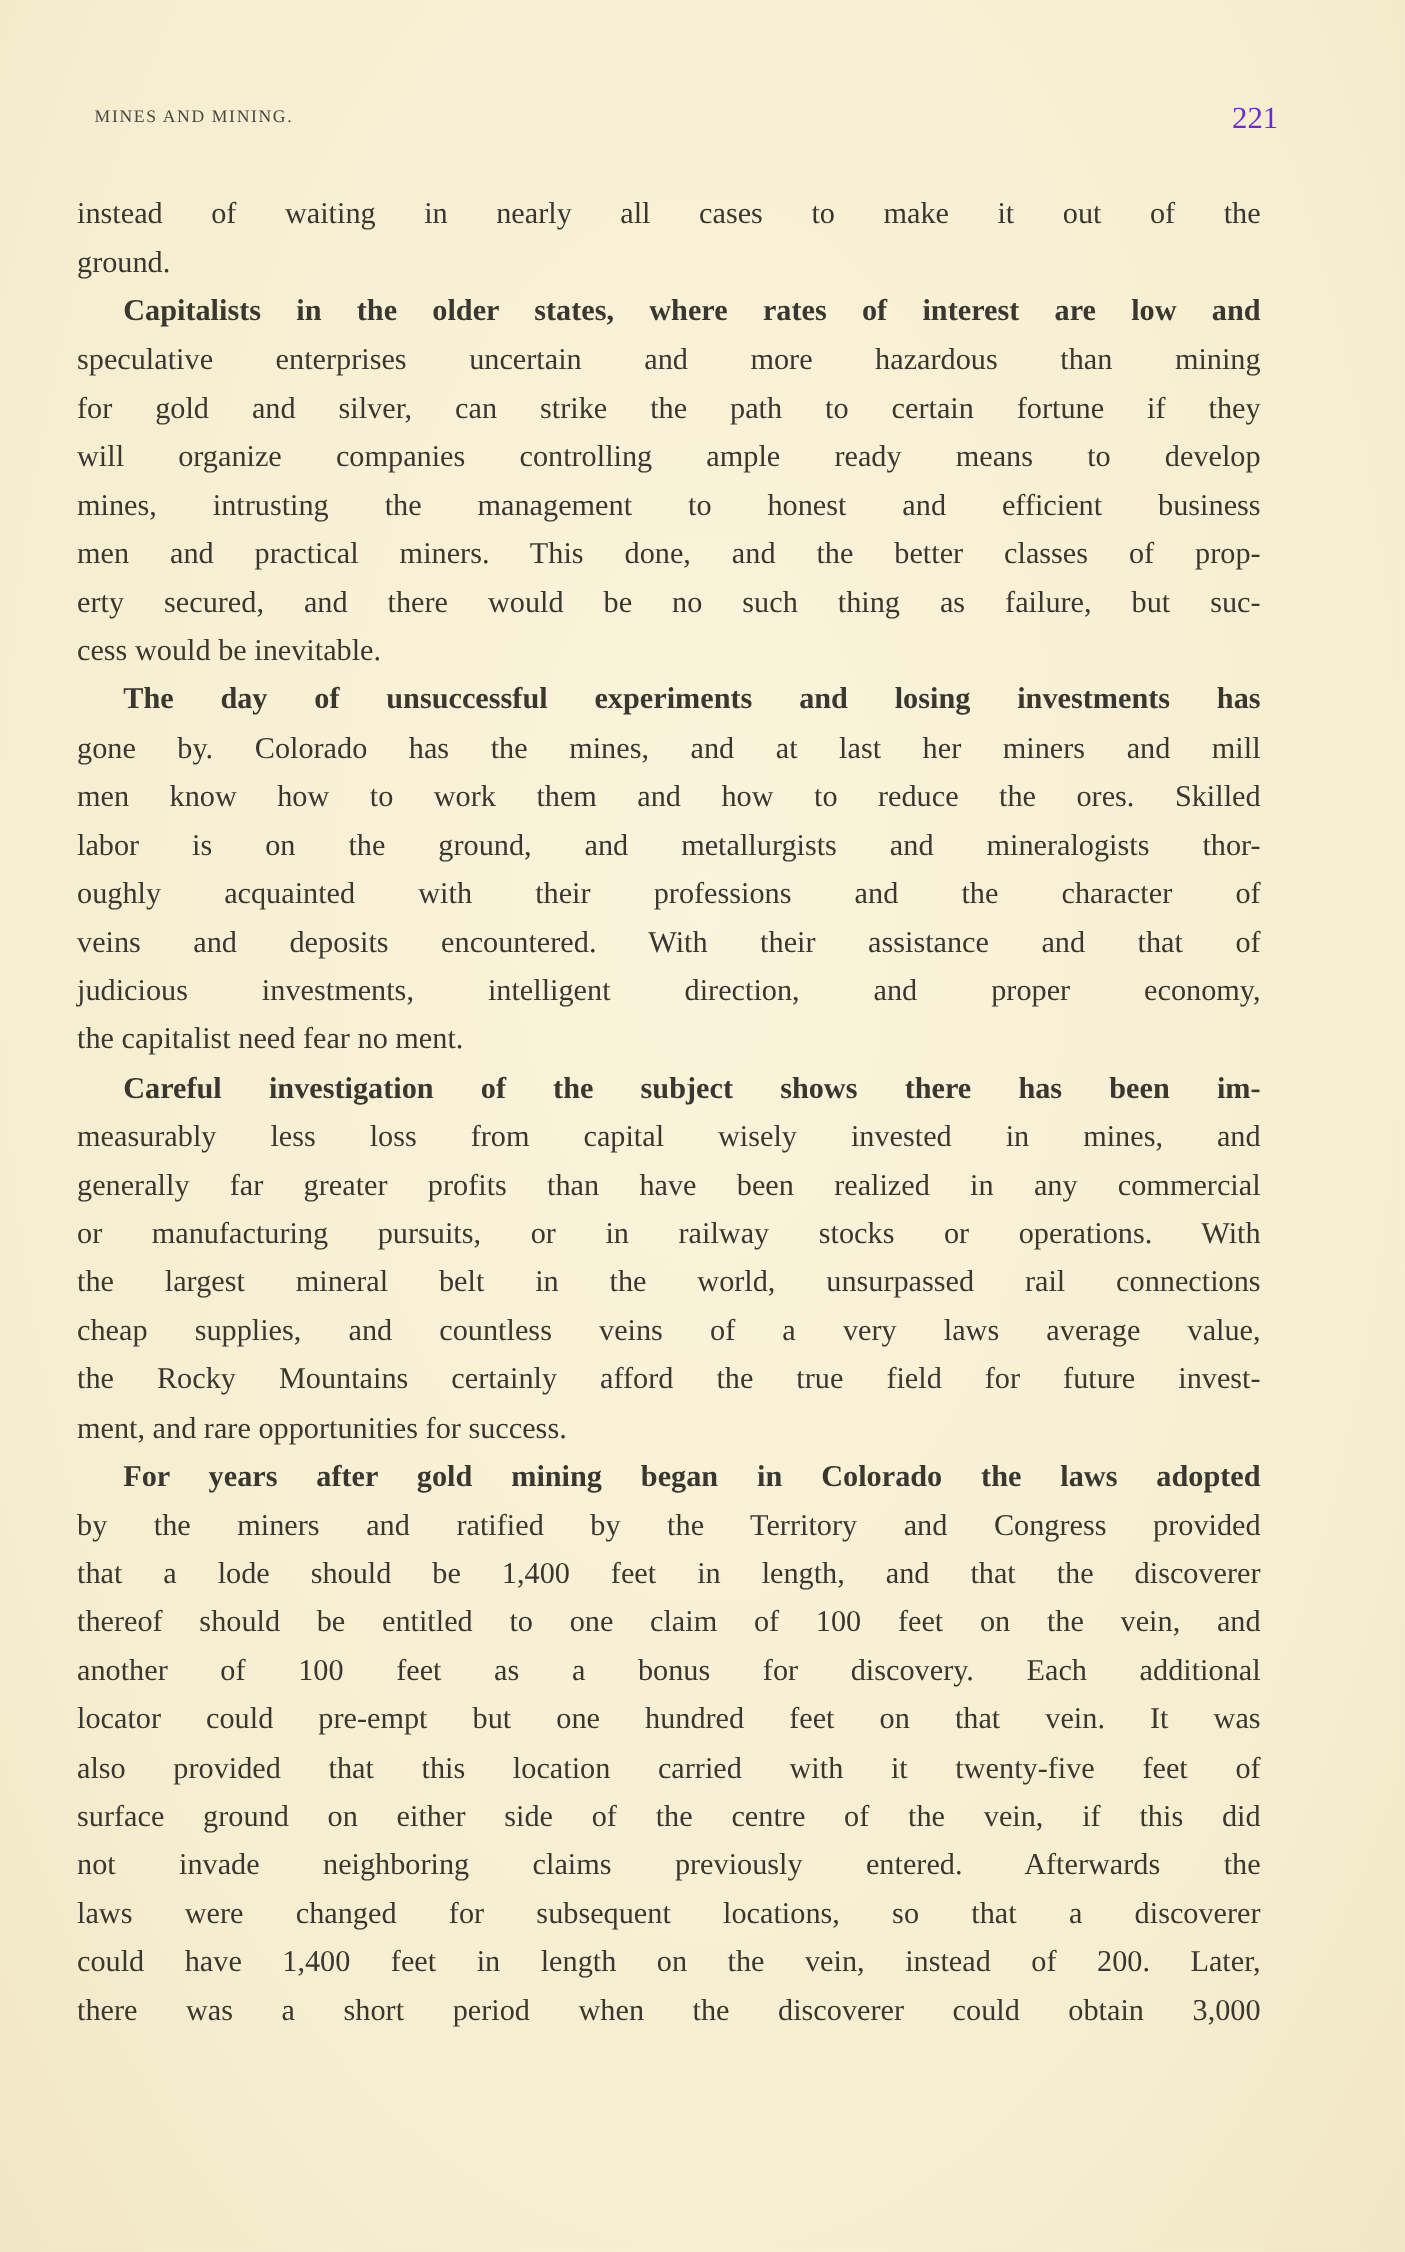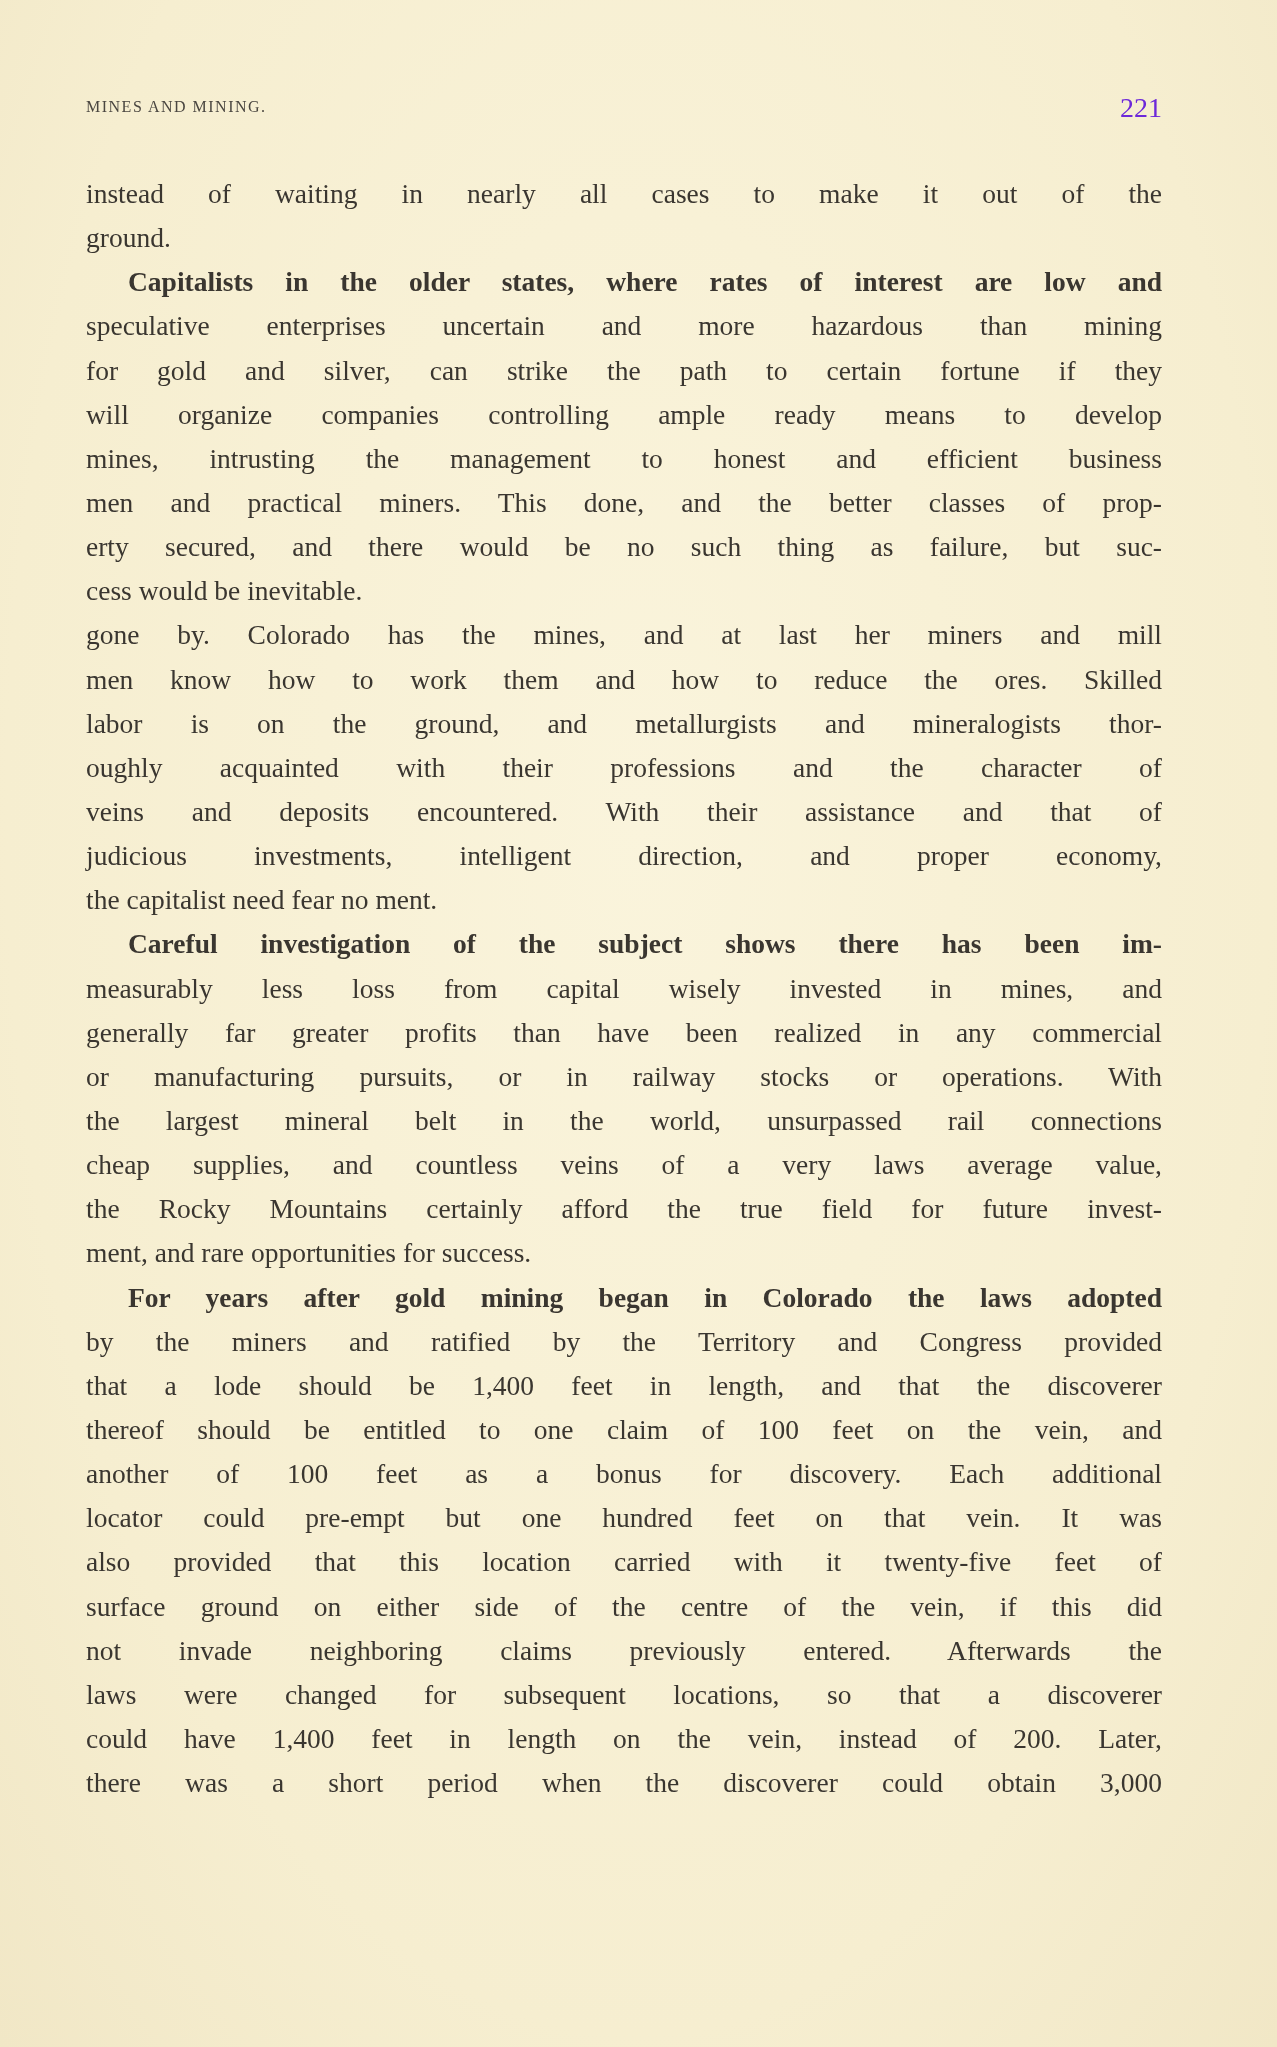--- a/index.html
+++ b/index.html
@@ -18,21 +18,21 @@
   .running-head {
     position: absolute; left: 0; right: 0; top: 6px;
     text-align: left; font-size: 16px; letter-spacing: 1.5px;
     font-family: Liberation Serif, serif; color: #4a4640;
   }
   .page-number {
     position: absolute; right: 0; top: 0;
     font-size: 28px; font-family: "Liberation Serif", serif; color: #6d28d9;
   }
   .body {
-    position: absolute; top: 172px; left: 86px; width: 1076px;
+    position: absolute; top: 172px; left: 70px; width: 1076px;
   }
   .line {
     height: 44.15px; line-height: 44px;
     font-size: 27.5px;
     font-family: "Liberation Serif", serif;
     text-align: justify; text-align-last: justify;
     white-space: nowrap; overflow: visible;
     word-spacing: 0px;
   }
   .line.last { text-align-last: left; }
@@ -55,20 +55,21 @@
       <div class="line indent">Capitalists in the older states, where rates of interest are low and</div>
       <div class="line">speculative enterprises uncertain and more hazardous than mining</div>
       <div class="line">for gold and silver, can strike the path to certain fortune if they</div>
       <div class="line">will organize companies controlling ample ready means to develop</div>
       <div class="line">mines, intrusting the management to honest and efficient business</div>
       <div class="line">men and practical miners. This done, and the better classes of prop-</div>
       <div class="line">erty secured, and there would be no such thing as failure, but suc-</div>
       <div class="line last">cess would be inevitable.</div>
     </div>
     <div class="paragraph">
+      <div class="line indent">The day of unsuccessful experiments and losing investments has</div>
       <div class="line">gone by. Colorado has the mines, and at last her miners and mill</div>
       <div class="line">men know how to work them and how to reduce the ores. Skilled</div>
       <div class="line">labor is on the ground, and metallurgists and mineralogists thor-</div>
       <div class="line">oughly acquainted with their professions and the character of</div>
       <div class="line">veins and deposits encountered. With their assistance and that of</div>
       <div class="line">judicious investments, intelligent direction, and proper economy,</div>
       <div class="line last">the capitalist need fear no ment.</div>
     </div>
     <div class="paragraph">
       <div class="line indent">Careful investigation of the subject shows there has been im-</div>

